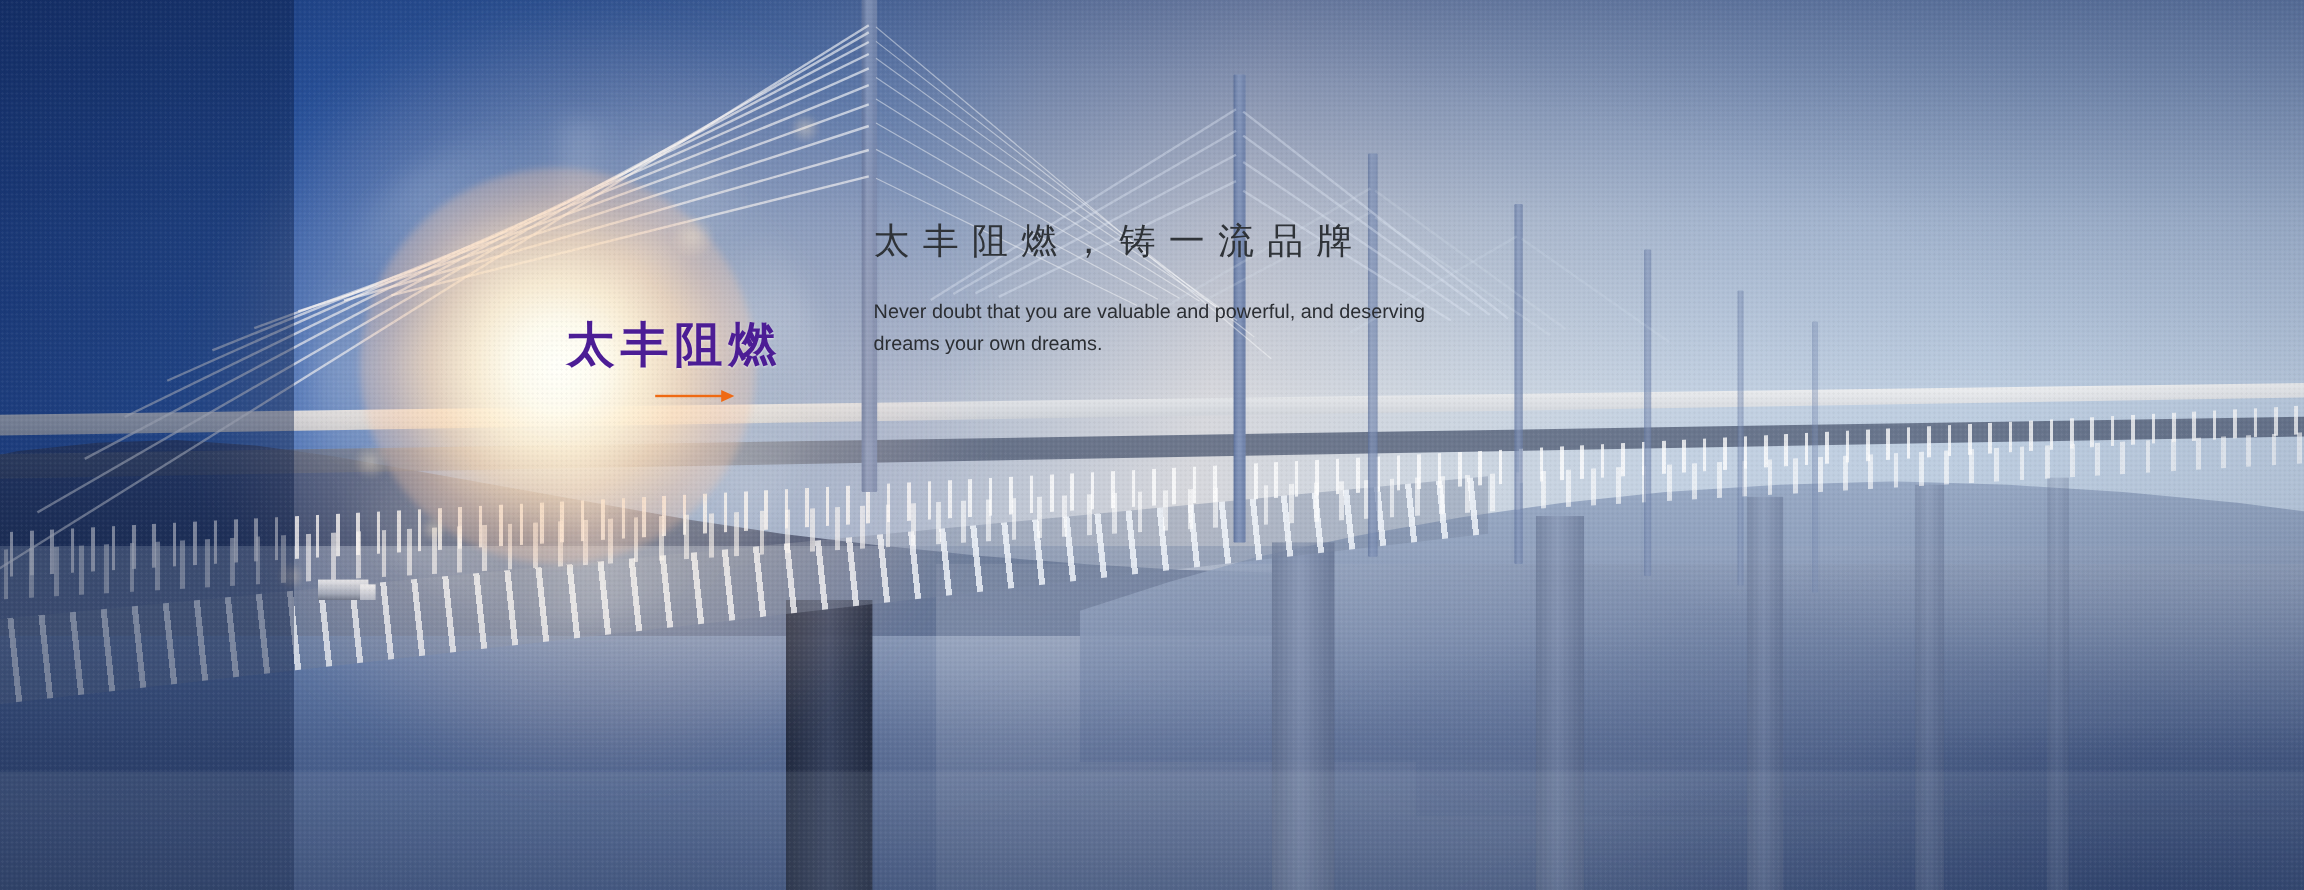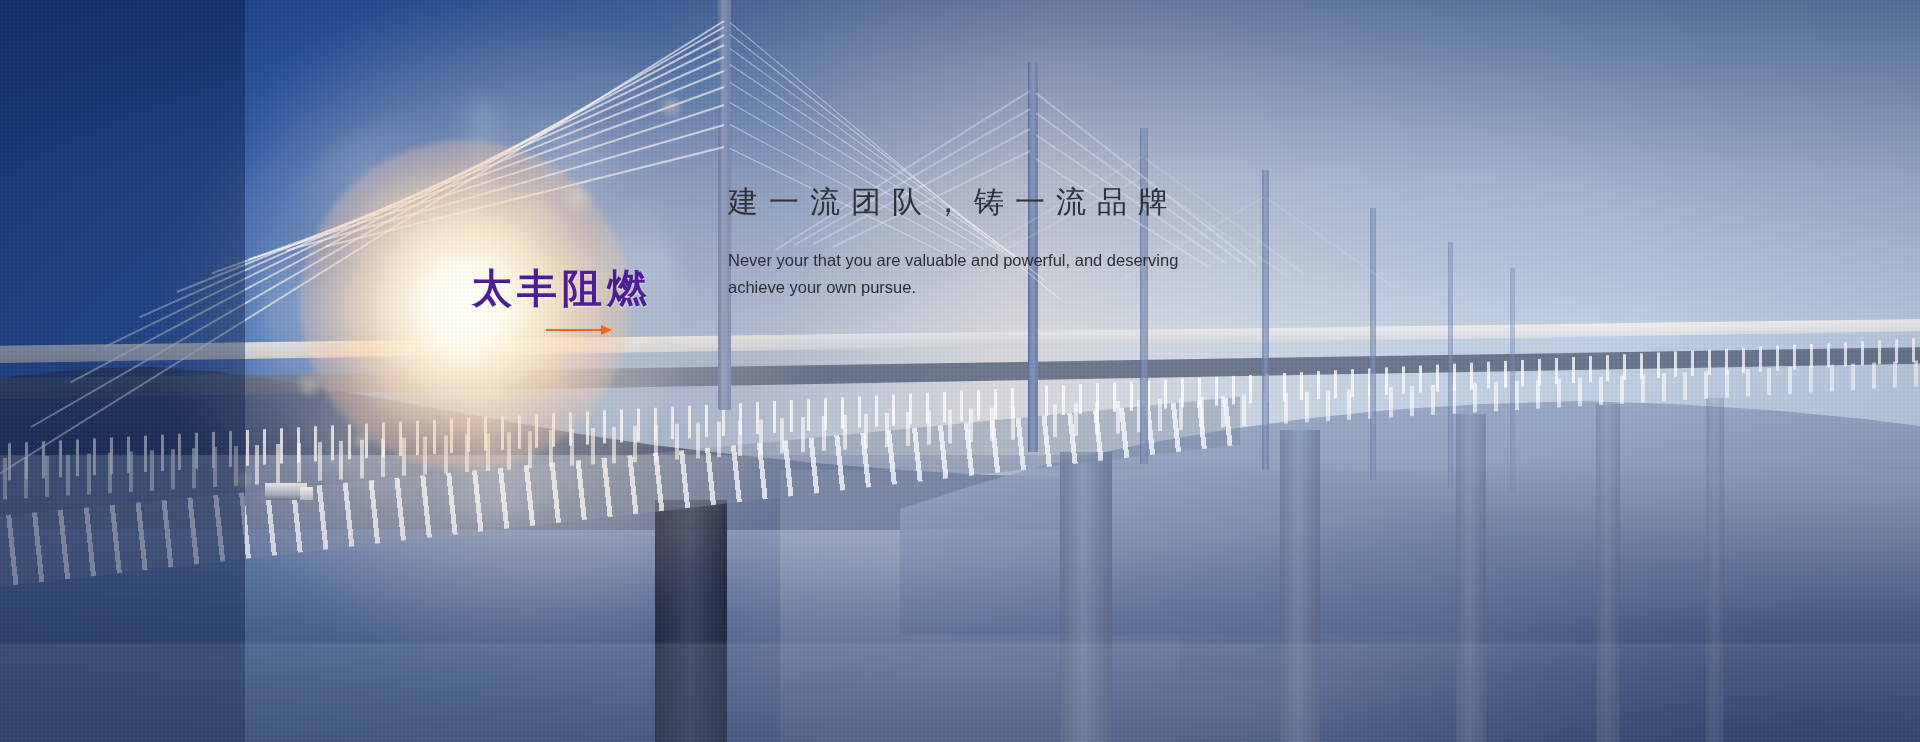--- a/index.html
+++ b/index.html
@@ -436,20 +436,20 @@
 
   <div class="logo-block">
     <div class="logo-text">太丰阻燃</div>
     <div class="logo-arrow">
       <div class="shaft"></div>
       <div class="head"></div>
     </div>
   </div>
 
   <div class="copy">
-    <p class="subtitle">建一流团队，铸一流品牌</p>
+    <p class="subtitle">太丰阻燃，铸一流品牌</p>
     <div class="paragraph">
-      <span>Never your that you are valuable and powerful, and deserving</span>
-      <span>achieve your own pursue.</span>
+      <span>Never doubt that you are valuable and powerful, and deserving</span>
+      <span>dreams your own dreams.</span>
     </div>
   </div>
 
 </div>
 
 </body></html>

